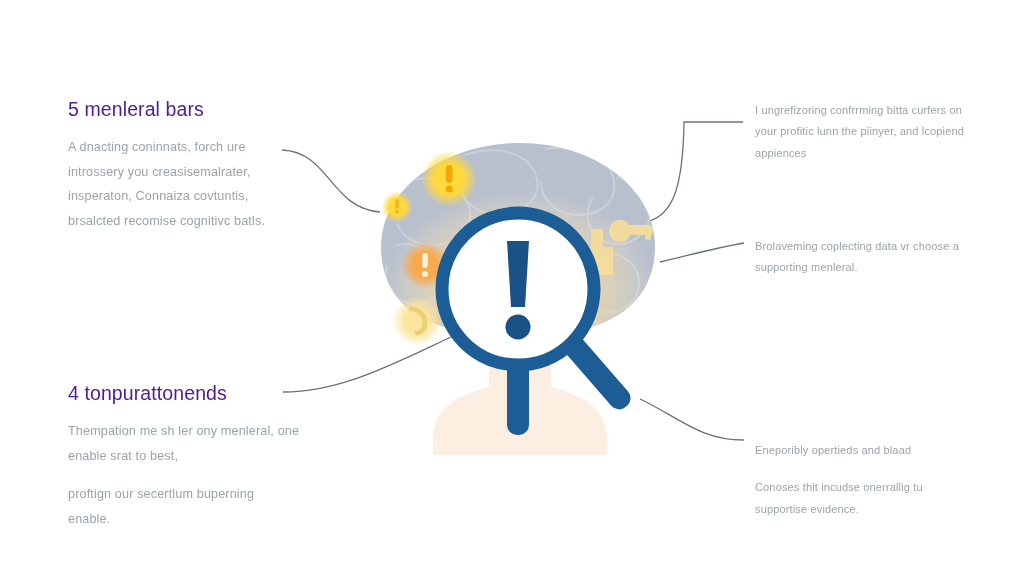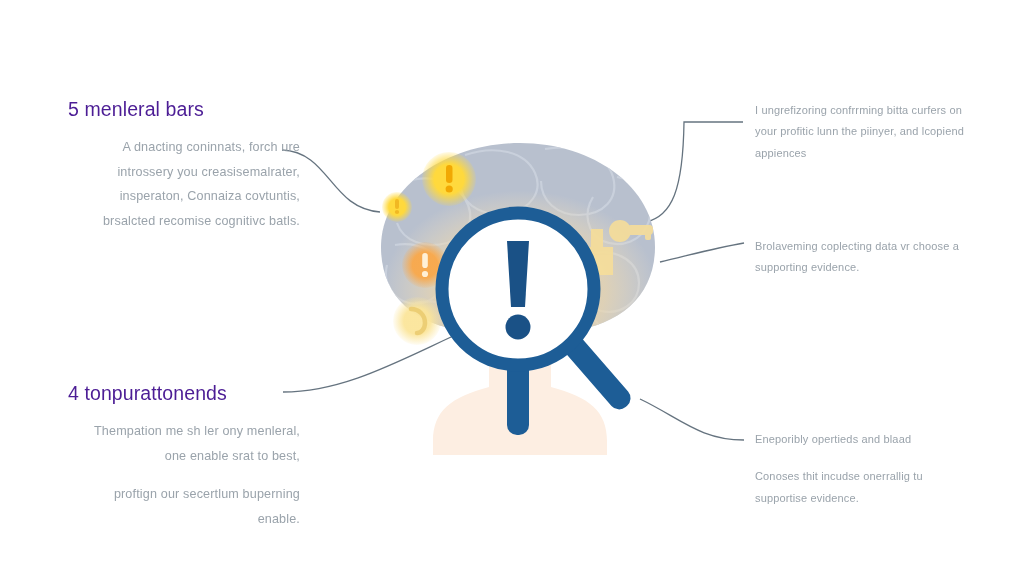--- a/index.html
+++ b/index.html
@@ -55,40 +55,39 @@
     font-weight: normal;
     color: #4c1d95;
     letter-spacing: 0.1px;
     margin: 0 0 14px 0;
     line-height: 1.2;
   }
   .para {
     font-size: 12.6px;
     color: #9aa3ab;
     line-height: 1.95;
-    margin: 0 0 14px 15px;
+    margin: 0 0 14px 0;
     letter-spacing: 0.15px;
-    text-align: right;
   }
   .para:last-child { margin-bottom: 0; }
 
   .para-right {
     font-size: 11px;
     color: #9aa3ab;
     line-height: 1.95;
     margin: 0 0 16px 0;
     letter-spacing: 0.15px;
   }
   .para-right:last-child { margin-bottom: 0; }
 
   #blk-tl { left: 68px;  top: 98px;  }
   #blk-bl { left: 68px;  top: 382px; }
   #blk-tr { left: 755px; top: 100px; }
   #blk-mr { left: 755px; top: 236px; }
-  #blk-br { left: 755px; top: 429px; }
+  #blk-br { left: 755px; top: 440px; }
 </style>
 </head>
 <body>
 
 <div id="page">
 
   <svg id="connectors" viewBox="0 0 1024 585" xmlns="http://www.w3.org/2000/svg">
     <path class="conn" d="M 282 150 C 330 152 330 208 380 212"></path>
     <path class="conn" d="M 283 392 C 345 392 400 360 462 332"></path>
     <path class="conn" d="M 646 222 C 672 216 683 190 684 122 L 743 122"></path>
@@ -228,21 +227,21 @@
     <h2 class="heading">4 tonpurattonends</h2>
     <p class="para">Thempation me sh ler ony menleral, one enable srat to best,</p>
     <p class="para">proftign our secertlum buperning enable.</p>
   </div>
 
   <div id="blk-tr" class="block block-right">
     <p class="para-right">I ungrefizoring confrrming bitta curfers on your profitic lunn the piinyer, and lcopiend appiences</p>
   </div>
 
   <div id="blk-mr" class="block block-right">
-    <p class="para-right">Brolaveming coplecting data vr choose a supporting evidence.</p>
+    <p class="para-right">Brolaveming coplecting data vr choose a supporting menleral.</p>
   </div>
 
   <div id="blk-br" class="block block-right">
     <p class="para-right">Eneporibly opertieds and blaad</p>
     <p class="para-right">Conoses thit incudse onerrallig tu supportise evidence.</p>
   </div>
 
 </div>
 
 </body></html>

